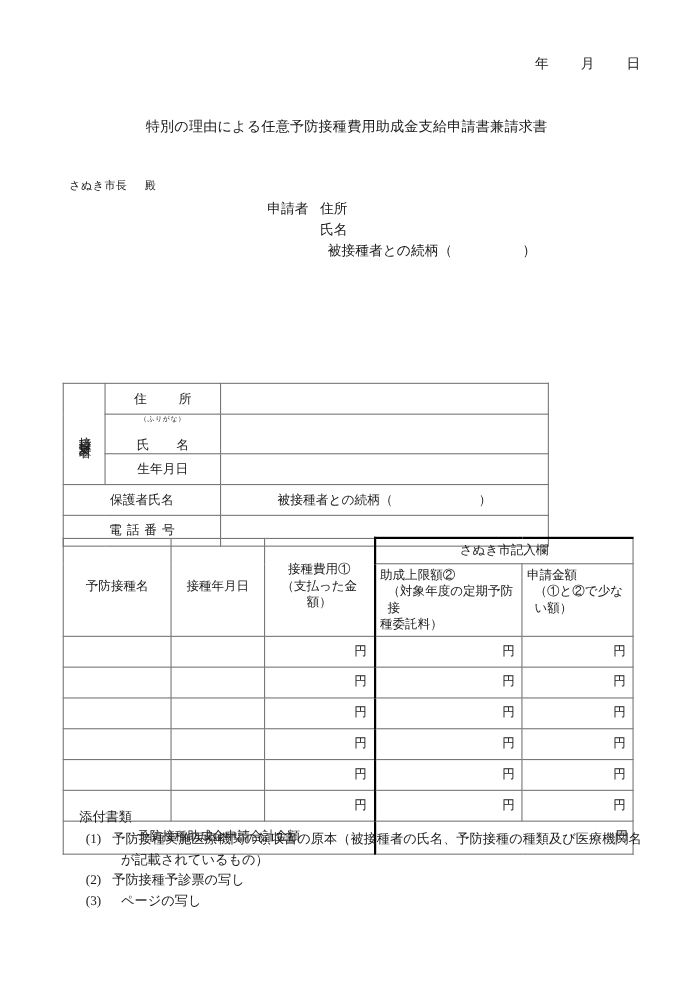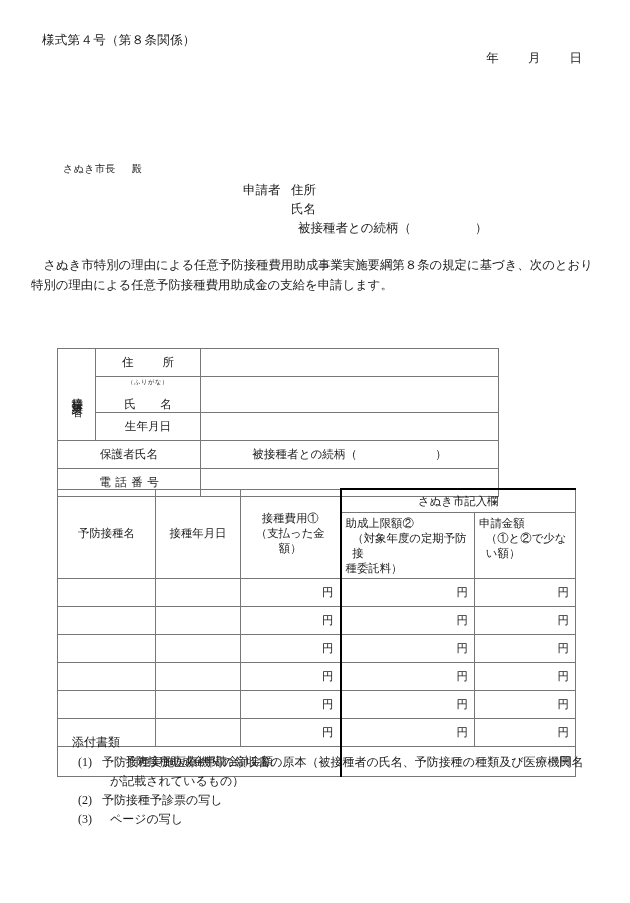--- a/index.html
+++ b/index.html
@@ -254,47 +254,46 @@
     left: 6px;
     top: 0;
   }
   .attach-cont { display: block; padding-left: 8px; }
 </style>
 </head>
 <body>
 
 <div class="page">
 
-  <div class="form-no">様式第４号（第８条関係）</div>
 
   <div class="date-line">
     <span>年</span>
     <span>月</span>
     <span>日</span>
   </div>
 
+  <div class="doc-title">特別の理由による任意予防接種費用助成金支給申請書兼請求書</div>
 
   <div class="addressee">
     <span>さぬき市長</span><span class="hono">殿</span>
   </div>
 
   <div class="applicant">
     <div class="applicant-row">
       <span class="applicant-label">申請者</span><span>住所</span>
     </div>
     <div class="applicant-row applicant-indent">
       <span>氏名</span>
     </div>
     <div class="applicant-row applicant-indent2">
       <span>被接種者との続柄（</span><span class="paren-gap"></span><span>）</span>
     </div>
   </div>
 
   <div class="body-text">
-    <p class="indent">さぬき市特別の理由による任意予防接種費用助成事業実施要綱第８条の規定に基づき、次のとおり特別の理由による任意予防接種費用助成金の支給を申請します。</p>
   </div>
 
   <table class="form-table">
     <colgroup>
       <col style="width:38px">
       <col style="width:105px">
       <col>
     </colgroup>
     <tbody>
       <tr>

